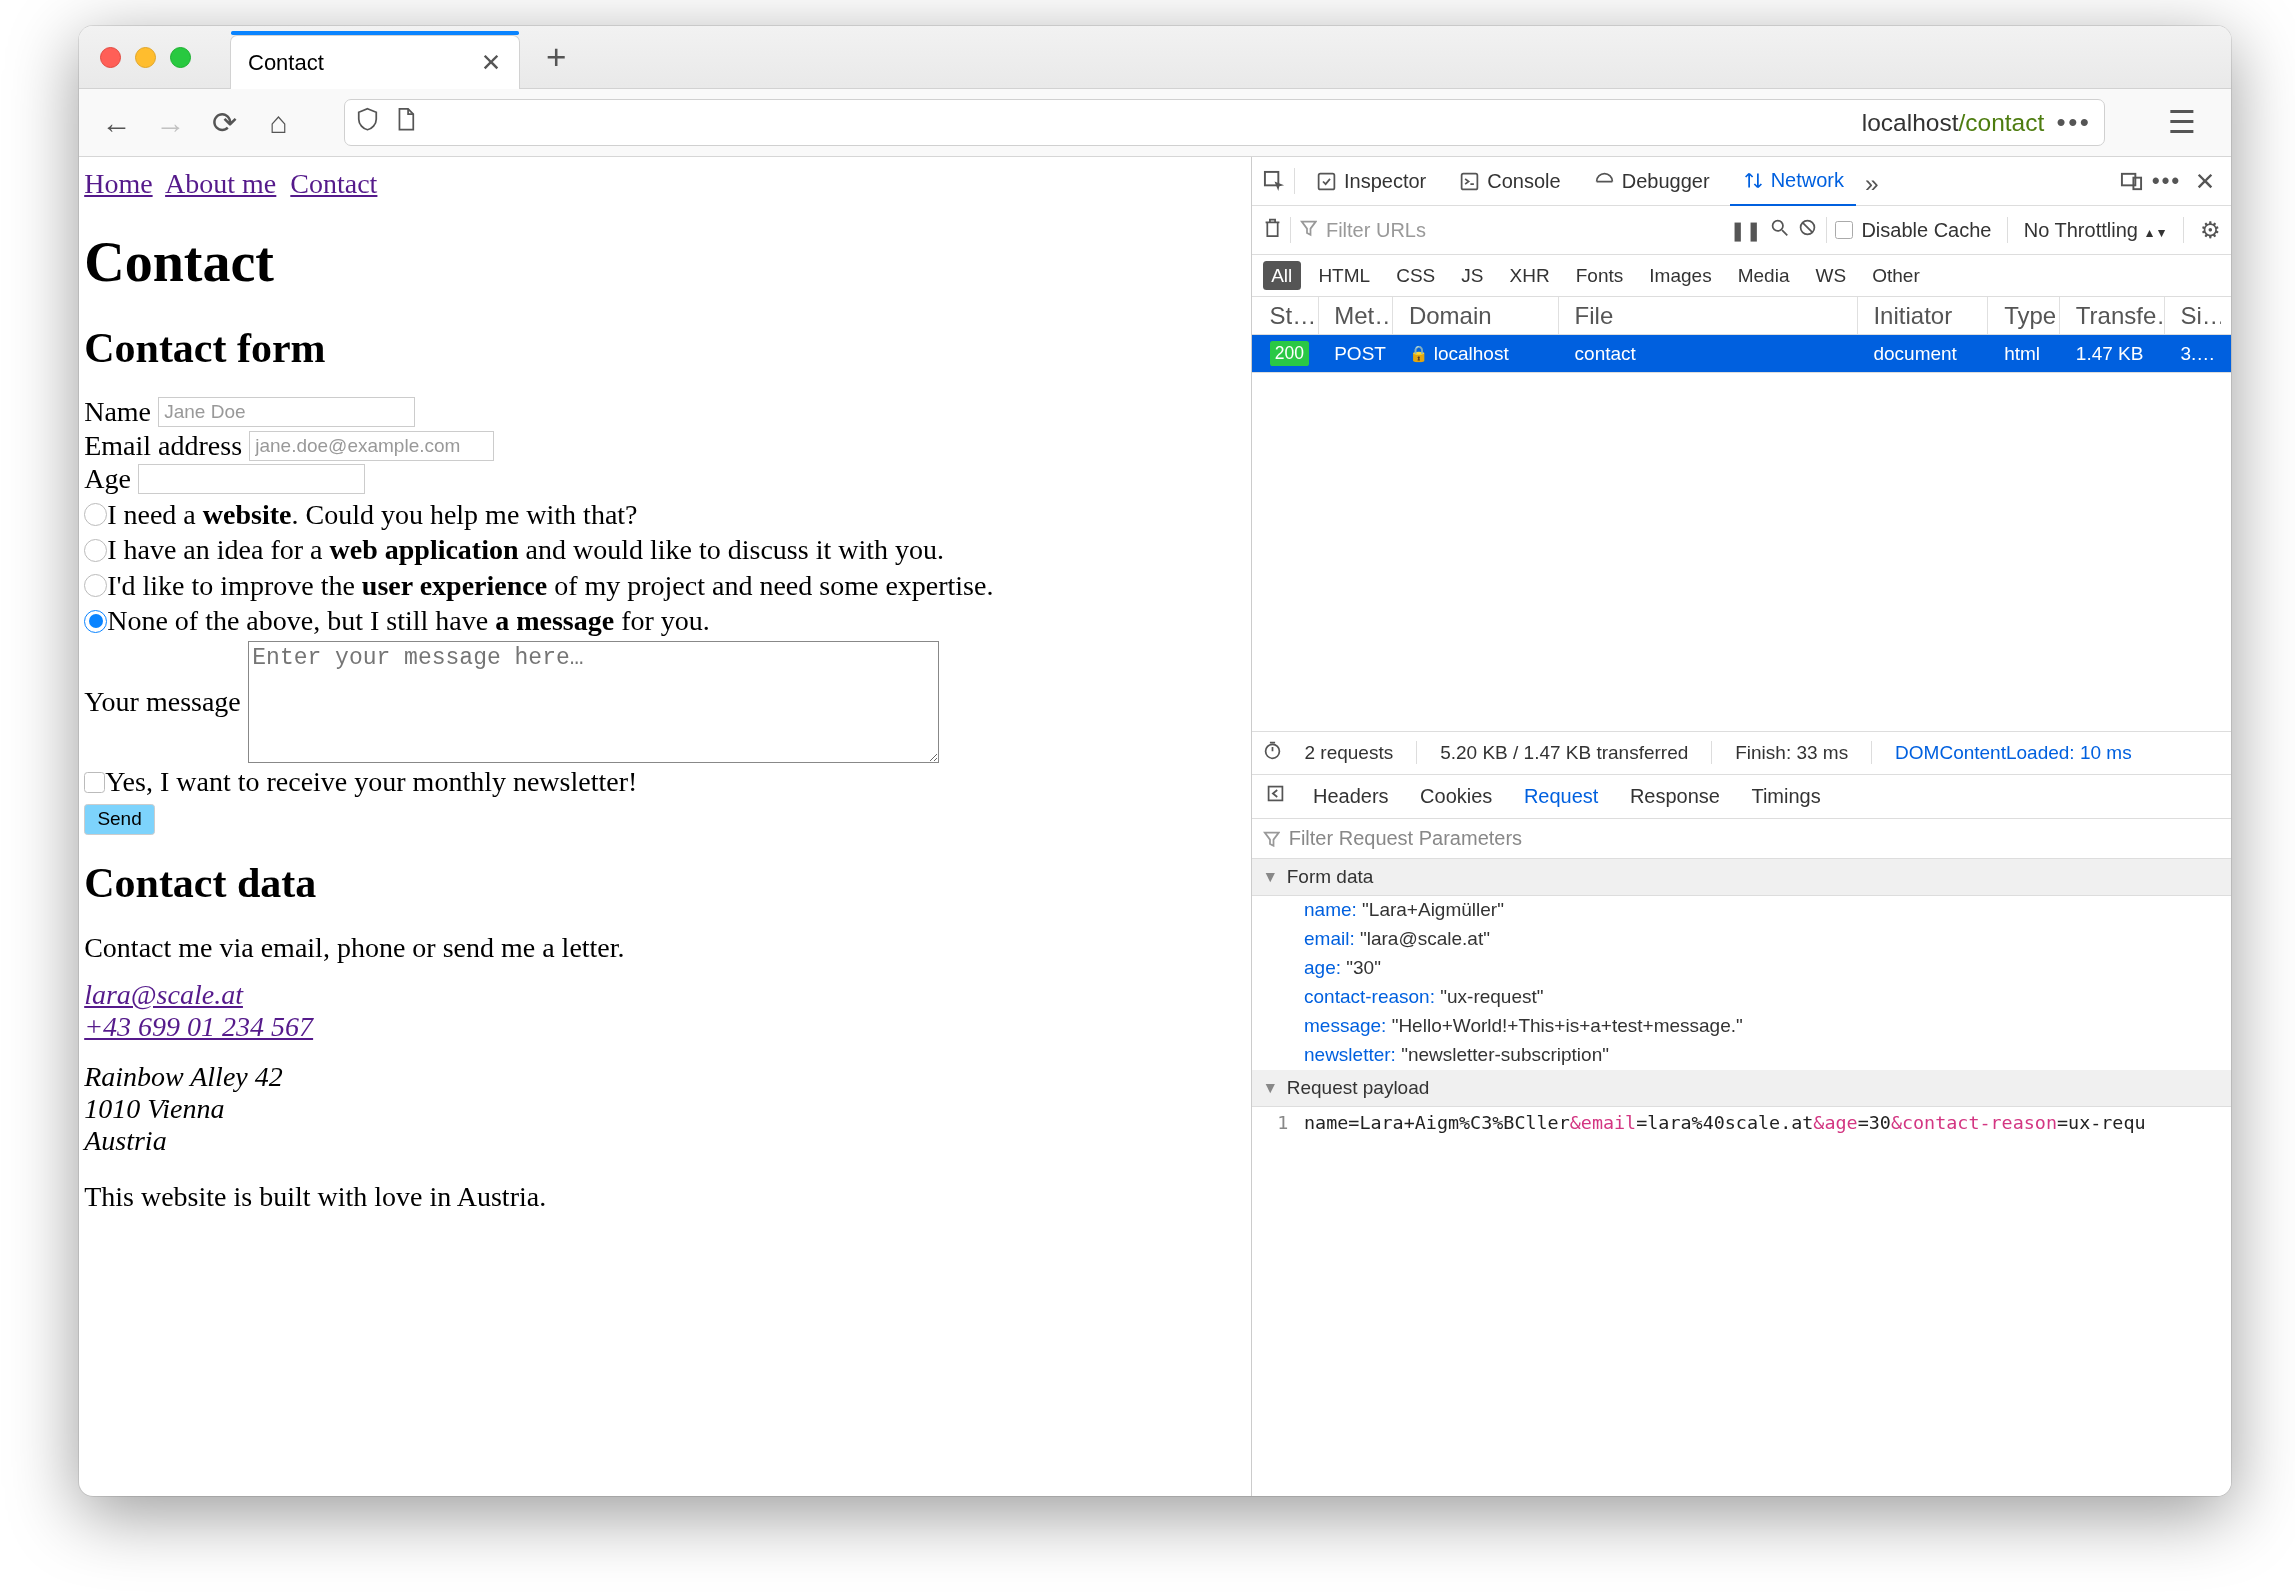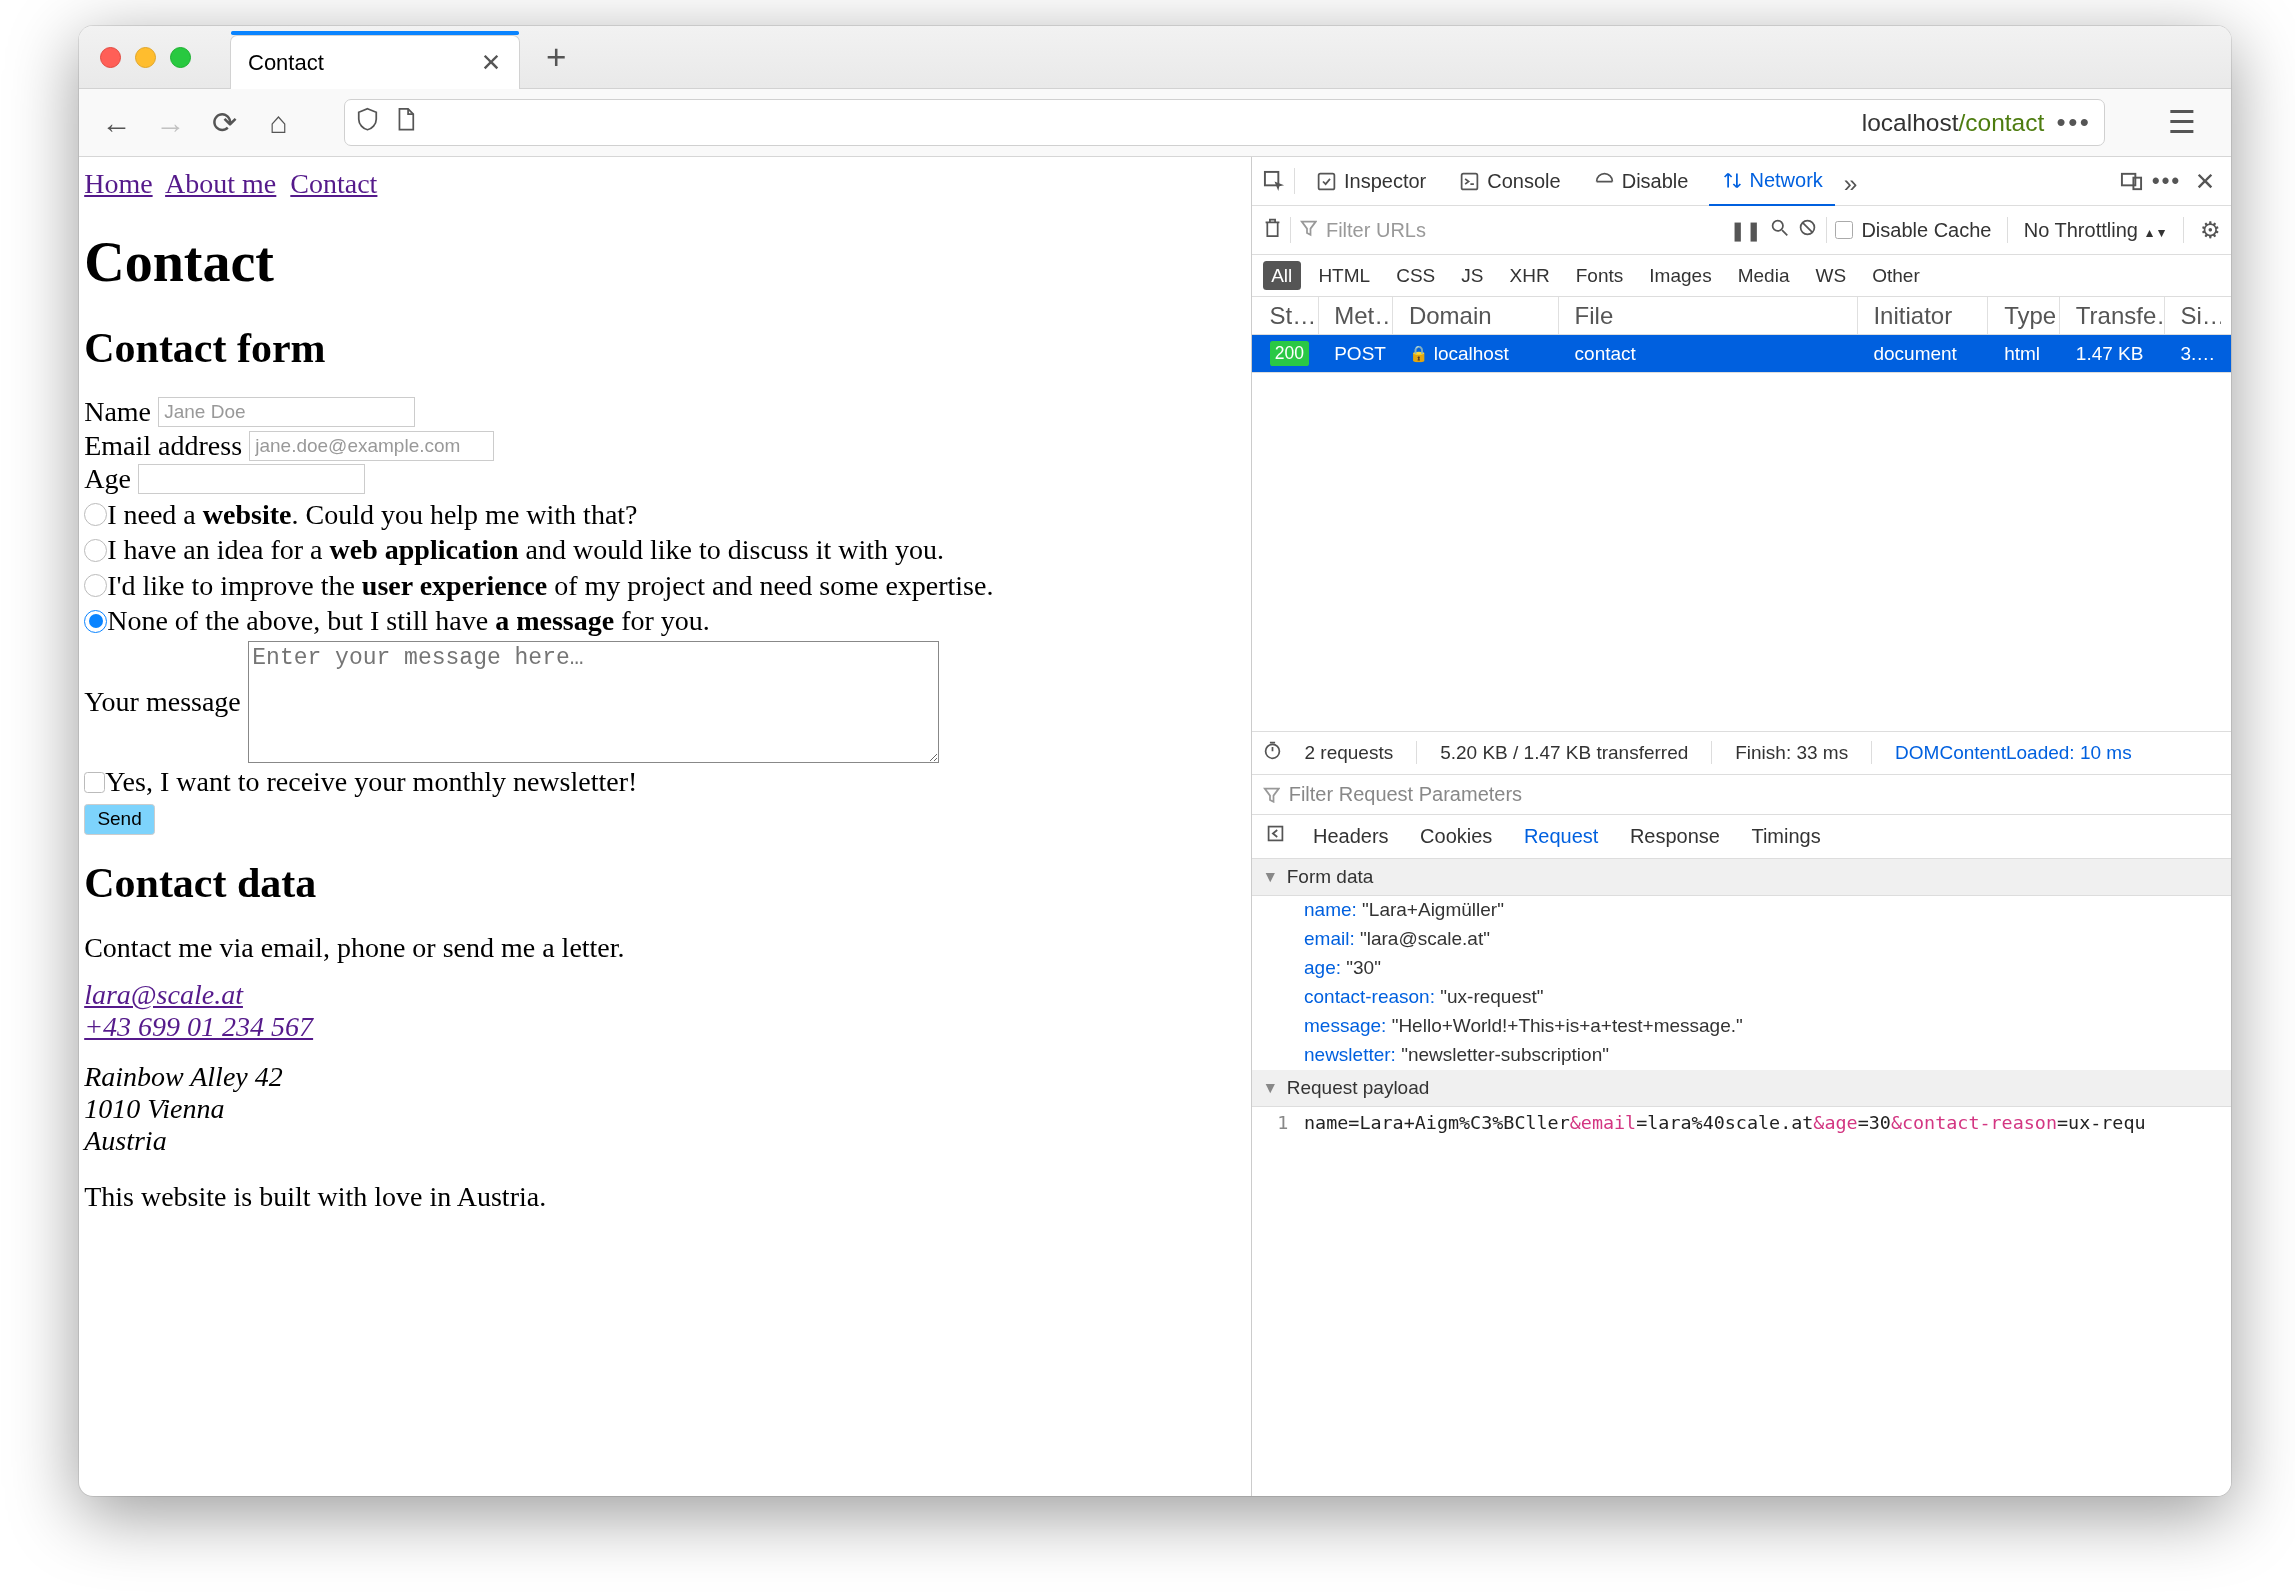--- a/index.html
+++ b/index.html
@@ -354,21 +354,21 @@
               <rect x="3" y="3" width="18" height="18" rx="2" fill="none" stroke="#555" stroke-width="2"></rect>
               <path d="M7 9 L11 12 L7 15 M13 15 H17" fill="none" stroke="#555" stroke-width="2"></path>
             </svg>
           <span>Console</span>
         </div>
         <div class="tab-btn">
           <svg width="21" height="21" viewBox="0 0 24 24">
               <path d="M3 12 A9 9 0 0 1 21 12" fill="none" stroke="#555" stroke-width="2"></path>
               <path d="M3 12 H21" stroke="#555" stroke-width="2"></path>
             </svg>
-          <span>Disable</span>
+          <span>Debugger</span>
         </div>
         <div class="tab-btn active">
           <svg width="21" height="21" viewBox="0 0 24 24">
               <path d="M7 4 V20 M7 4 L3 8 M7 4 L11 8 M17 20 V4 M17 20 L13 16 M17 20 L21 16" fill="none" stroke="#0060df" stroke-width="2"></path>
             </svg>
           <span>Network</span>
         </div>
         <span class="icon" style="font-size:24.5px;color:#555;width:auto">»</span>
         <div style="flex:1"></div>
         <span class="icon">
@@ -463,39 +463,39 @@
             </svg></span>
         <span>2 requests</span>
         <div style="width:0.9px;height:23px;background:#ddd"></div>
         <span>5.20 KB / 1.47 KB transferred</span>
         <div style="width:0.9px;height:23px;background:#ddd"></div>
         <span>Finish: 33 ms</span>
         <div style="width:0.9px;height:23px;background:#ddd"></div>
         <span class="dom">DOMContentLoaded: 10 ms</span>
       </div>
 
-      <div class="dt-row dt-fltreq">
-        <svg width="17.5" height="17.5" viewBox="0 0 20 20">
-            <path d="M2 3 H18 L12 11 V18 L8 16 V11 Z" fill="none" stroke="#999" stroke-width="2"></path>
-          </svg>
-        <span>Filter Request Parameters</span>
-      </div>
-
       <div class="dt-row dt-detail-tabs">
         <span><svg width="19" height="19" viewBox="0 0 22 22">
               <rect x="3" y="3" width="16" height="16" fill="none" stroke="#555" stroke-width="2"></rect>
               <path d="M13 7 L8 11 L13 15" fill="none" stroke="#555" stroke-width="2"></path>
             </svg></span>
         <span class="dtab">Headers</span>
         <span class="dtab">Cookies</span>
         <span class="dtab active">Request</span>
         <span class="dtab">Response</span>
         <span class="dtab">Timings</span>
       </div>
 
+      <div class="dt-row dt-fltreq">
+        <svg width="17.5" height="17.5" viewBox="0 0 20 20">
+            <path d="M2 3 H18 L12 11 V18 L8 16 V11 Z" fill="none" stroke="#999" stroke-width="2"></path>
+          </svg>
+        <span>Filter Request Parameters</span>
+      </div>
+
       <div class="dt-section">
         <span class="tri">▼</span>
         <span>Form data</span>
       </div>
       <div class="dt-kv"><span class="key">name:</span> <span class="val">"Lara+Aigmüller"</span></div>
       <div class="dt-kv"><span class="key">email:</span> <span class="val">"lara@scale.at"</span></div>
       <div class="dt-kv"><span class="key">age:</span> <span class="val">"30"</span></div>
       <div class="dt-kv"><span class="key">contact-reason:</span> <span class="val">"ux-request"</span></div>
       <div class="dt-kv"><span class="key">message:</span> <span class="val">"Hello+World!+This+is+a+test+message."</span></div>
       <div class="dt-kv"><span class="key">newsletter:</span> <span class="val">"newsletter-subscription"</span></div>

